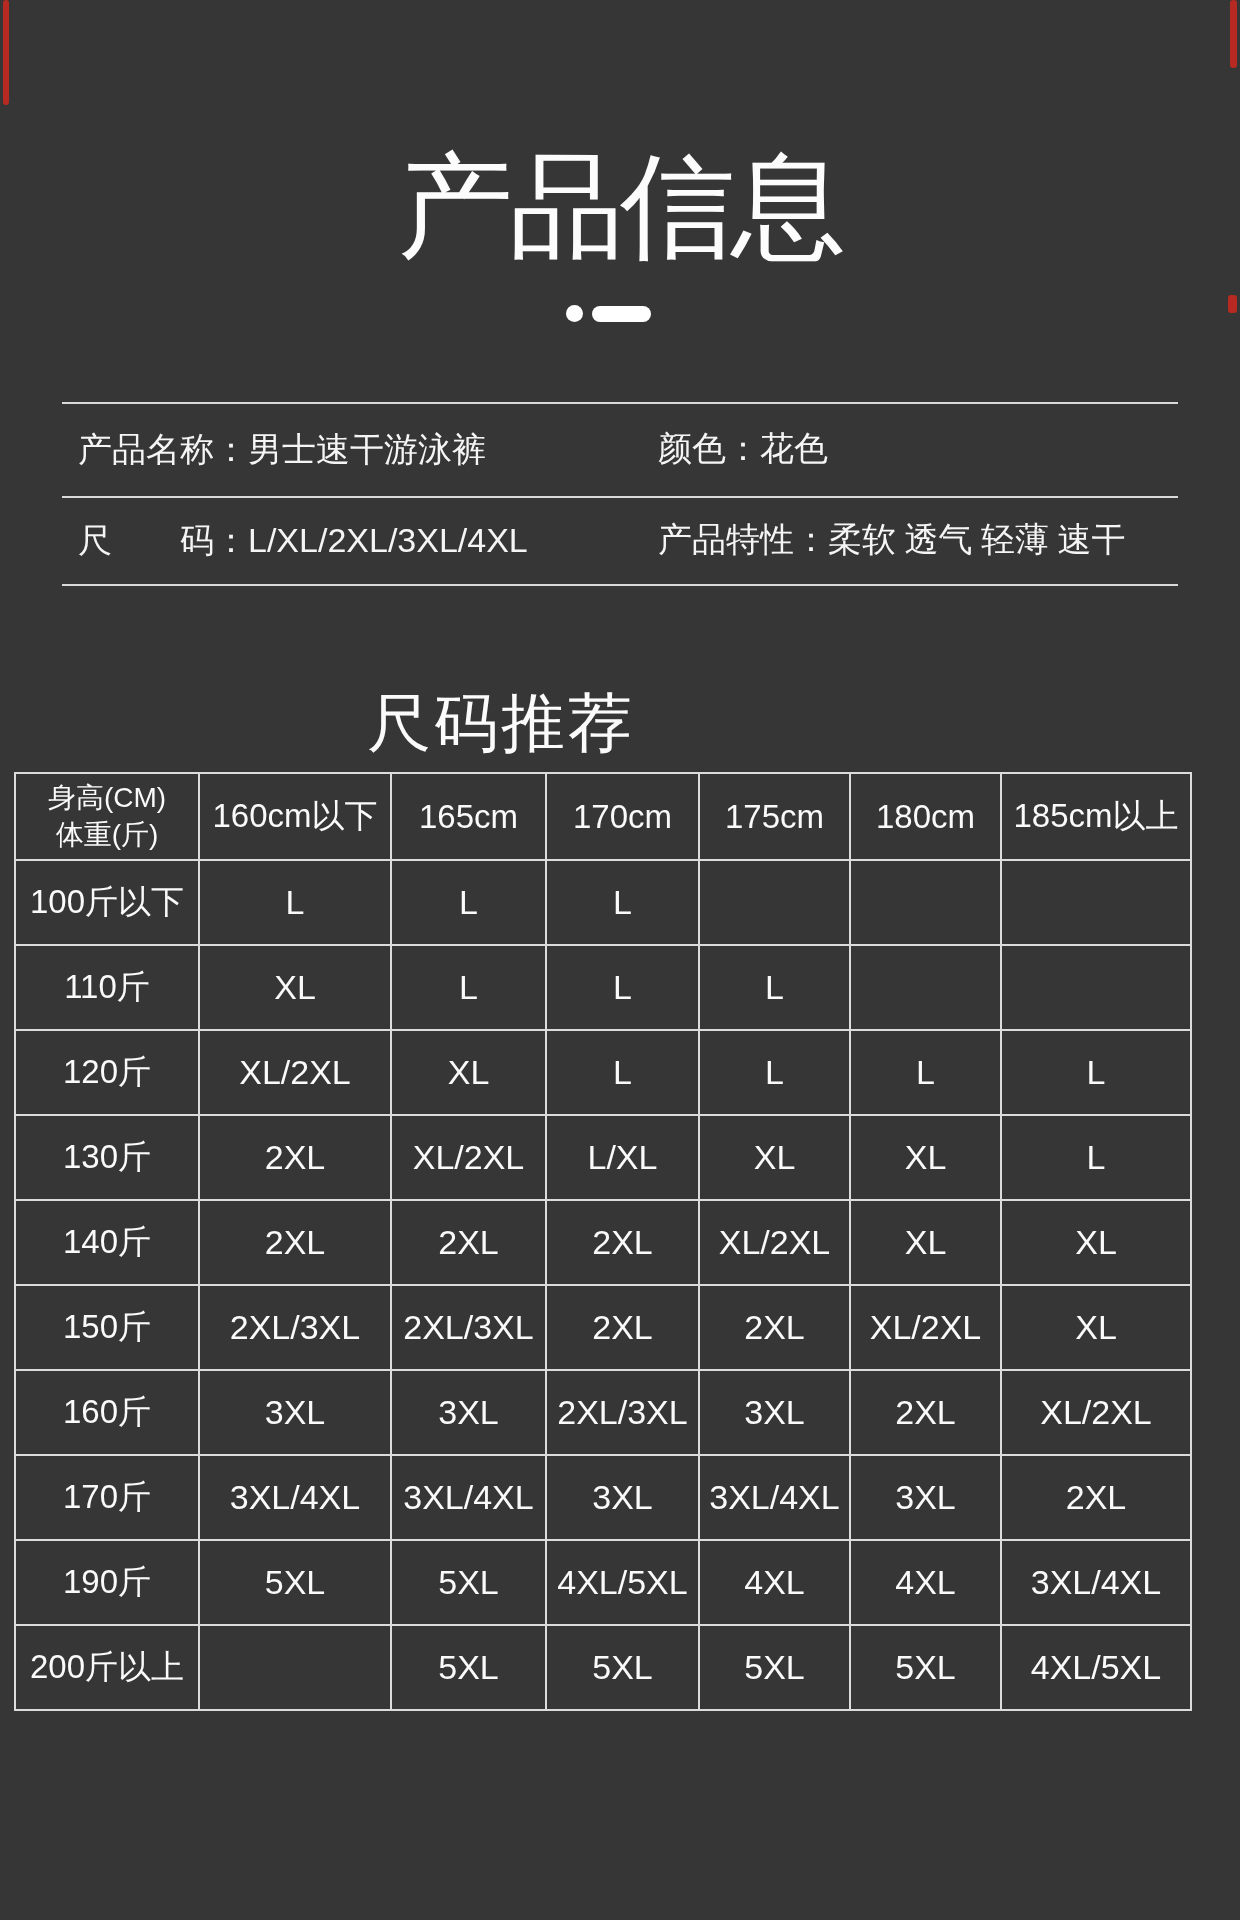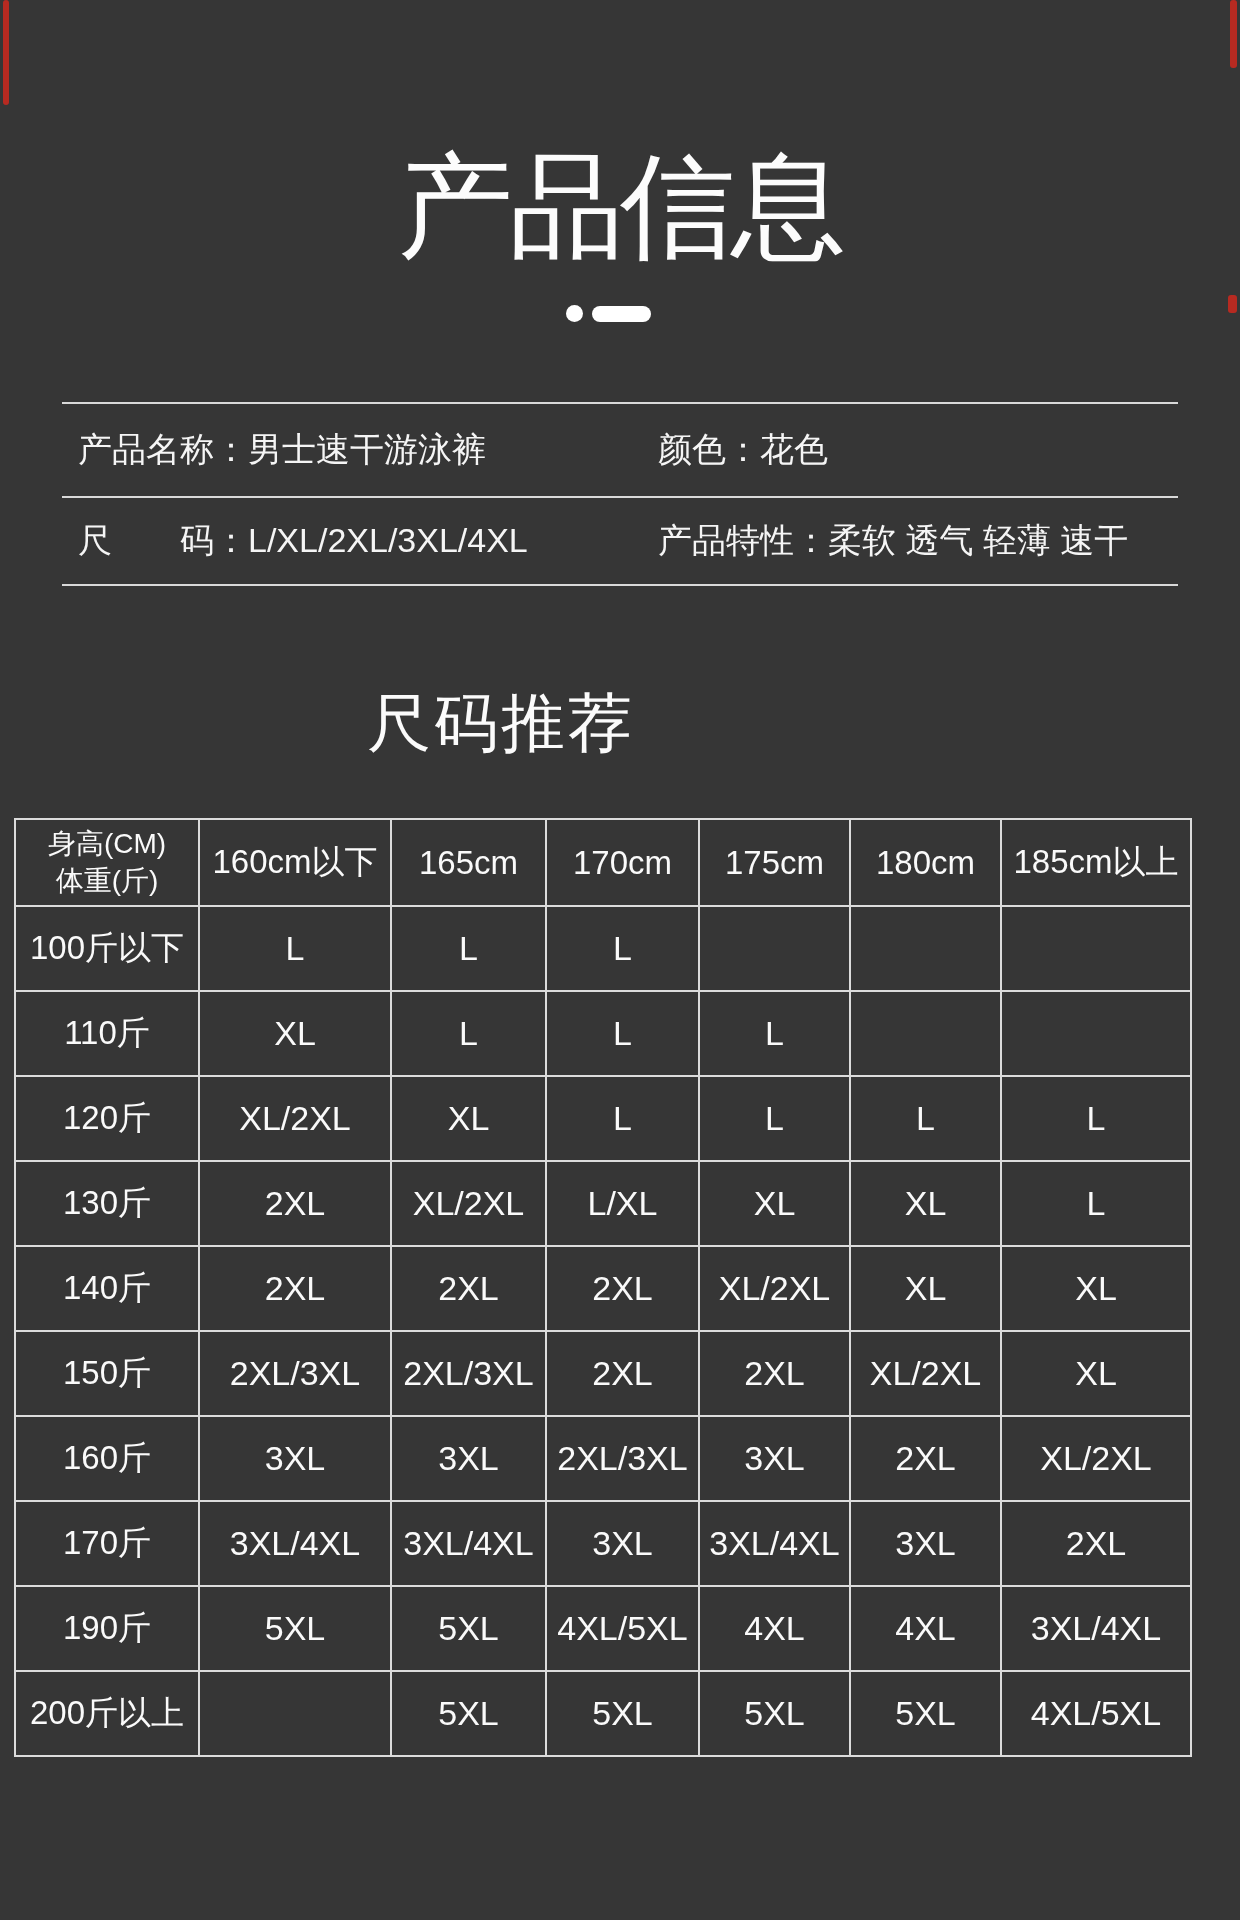--- a/index.html
+++ b/index.html
@@ -29,33 +29,33 @@
   .divider{left:62px;width:1116px;height:2px;background:#d9d9d9;}
   #line1{top:402px;}
   #line2{top:496px;}
   #line3{top:584px;}
 
   
   .info-row{left:0;width:1070px;}
   #info-row-1{top:402px;height:94px;line-height:94px;}
   #info-row-2{top:496px;height:88px;line-height:88px;}
   .info-left{position:absolute;left:78px;white-space:pre;}
-  .info-right{position:absolute;left:658px;white-space:pre;}
+  .info-right{position:absolute;left:658px;white-space:pre;font-family:Liberation Serif, serif;}
   .info-row span{font-size:34px;font-weight:500;color:#f5f5f5;}
 
   
   #section-title{
     left:0;top:680px;width:1002px;
     text-align:center;
     font-size:64px;font-weight:500;letter-spacing:3px;
     color:#fbfbfb;
   }
 
   
-  #table-wrap{left:14px;top:818px;}
+  #table-wrap{left:14px;top:772px;}
   table{border-collapse:collapse;table-layout:fixed;width:1176px;}
   col.c0{width:184px;} col.c1{width:192px;} col.c2{width:155px;}
   col.c3{width:153px;} col.c4{width:151px;} col.c5{width:151px;} col.c6{width:190px;}
   th,td{
     border:2px solid #dcdcdc;
     text-align:center;vertical-align:middle;
     padding:0;color:#fafafa;overflow:hidden;
   }
   th{height:85px;font-weight:400;font-size:33px;}
   th .hdr-line{display:block;font-size:28px;line-height:1.3;}

